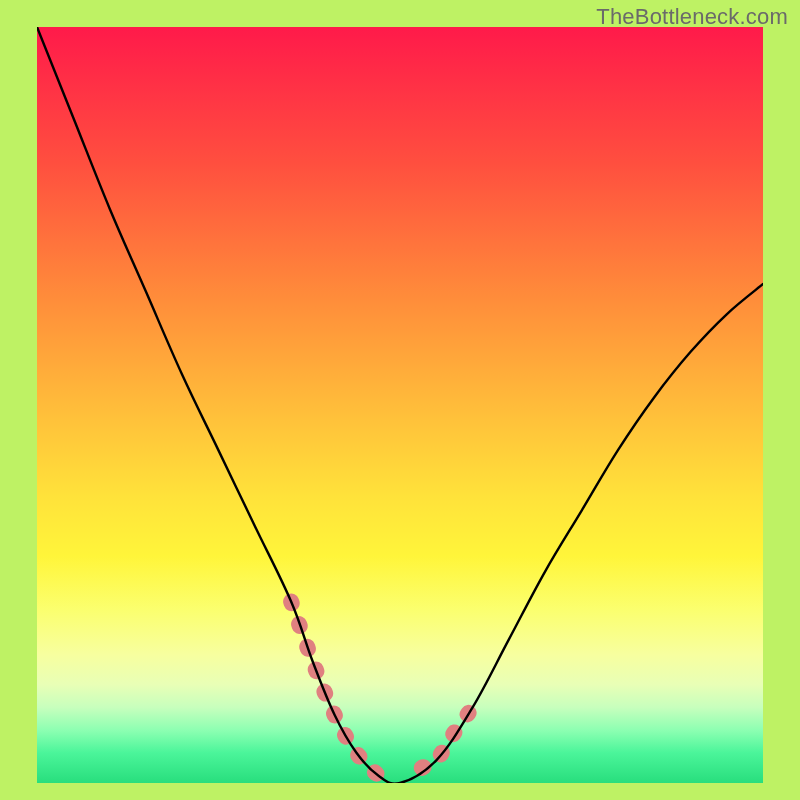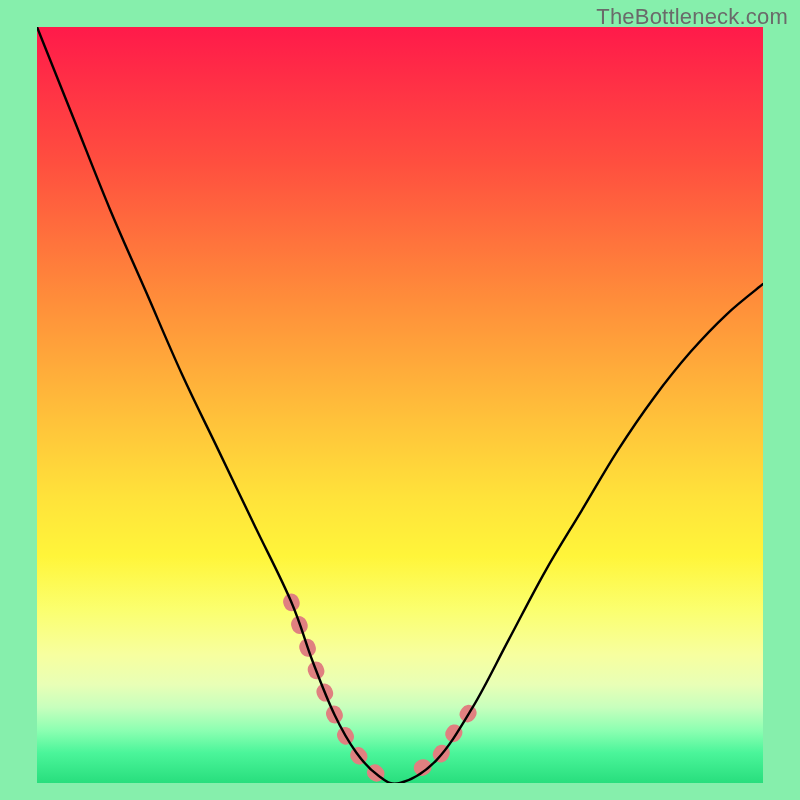--- a/index.html
+++ b/index.html
@@ -6,21 +6,21 @@
     margin: 0;
     padding: 0;
     width: 800px;
     height: 800px;
     overflow: hidden;
     font-family: Arial, Helvetica, sans-serif;
   }
   .outer {
     width: 800px;
     height: 800px;
-    background: #86efac;
+    background: #bef264;
     position: relative;
   }
   .watermark {
     position: absolute;
     top: 4px;
     right: 12px;
     color: #6a6a6a;
     font-size: 22px;
     font-weight: 500;
     letter-spacing: 0.2px;

